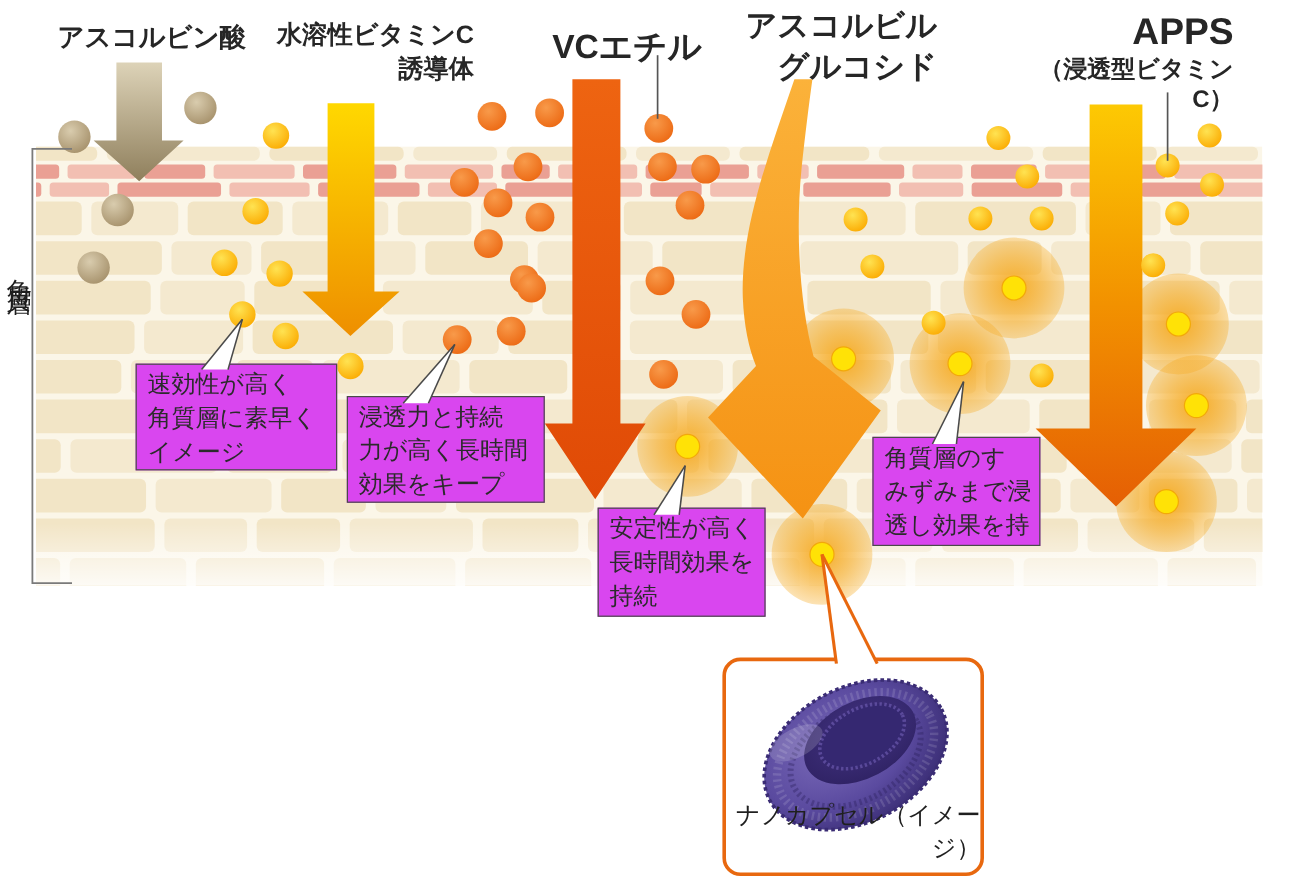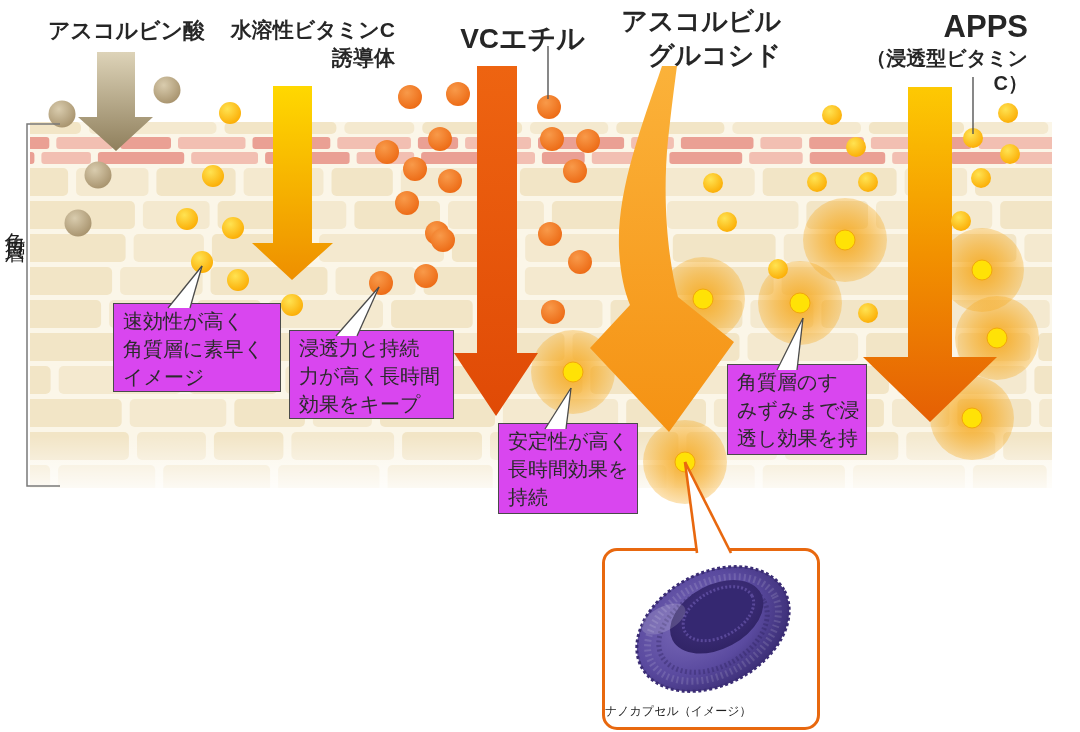--- a/index.html
+++ b/index.html
@@ -32,22 +32,22 @@
   #callout-1{left:113px;top:303px;width:168px;height:89px;}
   #callout-2{left:289px;top:330px;width:165px;height:89px;}
   #callout-3{left:498px;top:423px;width:140px;height:91px;}
   #callout-4{left:727px;top:364px;width:140px;height:91px;}
   #capsule-box{
     position:absolute;z-index:4;left:602px;top:548px;width:218px;height:182px;
     background:#fff;border:3px solid #e8680f;border-radius:15px;box-sizing:border-box;
   }
   #capsule-art{position:absolute;left:3px;top:4px;}
   #capsule-caption{
-    position:absolute;bottom:7px;left:0;width:100%;text-align:left;
-    font-size:12px;color:#1f1f1f;margin-top:36px;
+    position:absolute;bottom:7px;left:0;width:100%;text-align:right;
+    font-size:20px;color:#1f1f1f;margin-top:36px;
   }
 </style>
 </head>
 <body>
 
 <div id="stage">
 
   <svg id="base-svg" width="1080" height="732">
     <defs>
       <clipPath id="skinClip">

